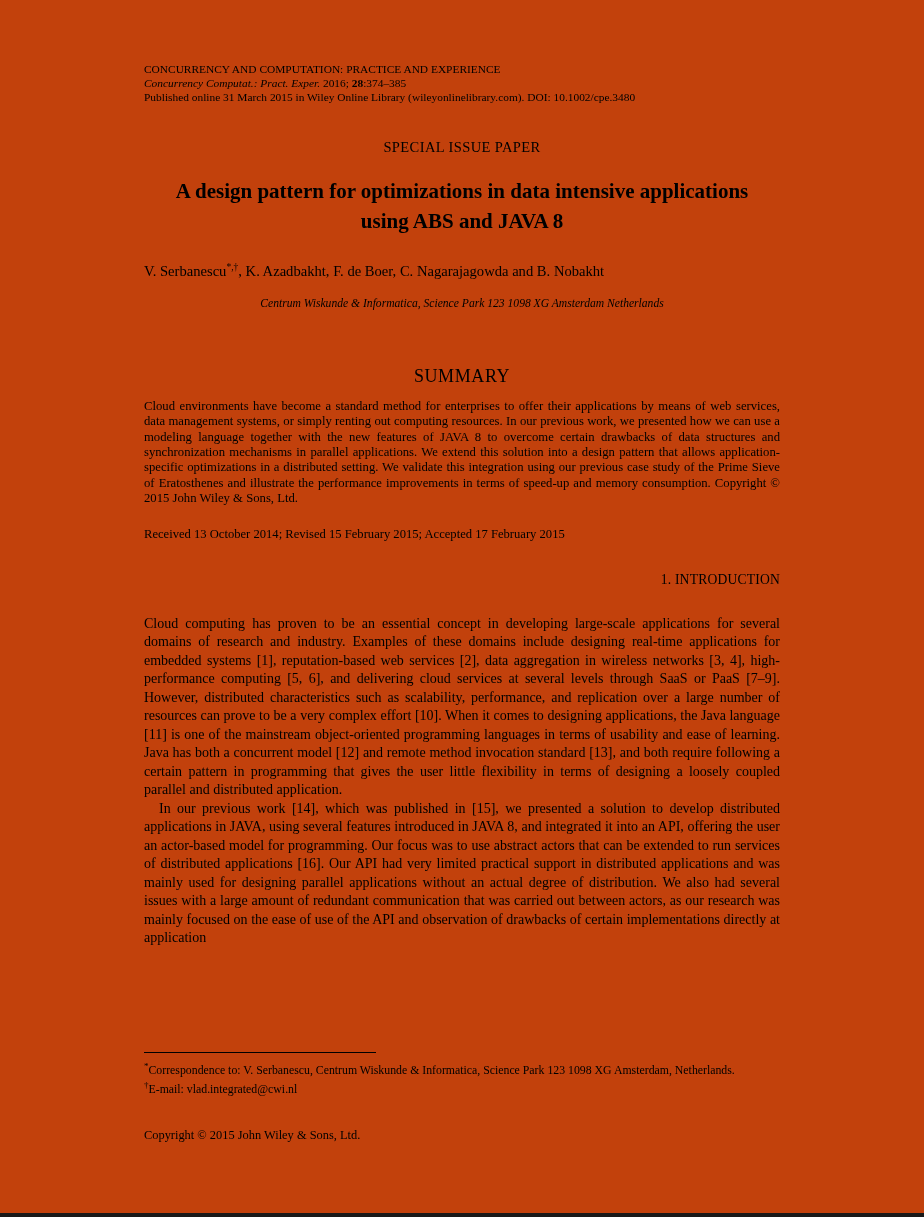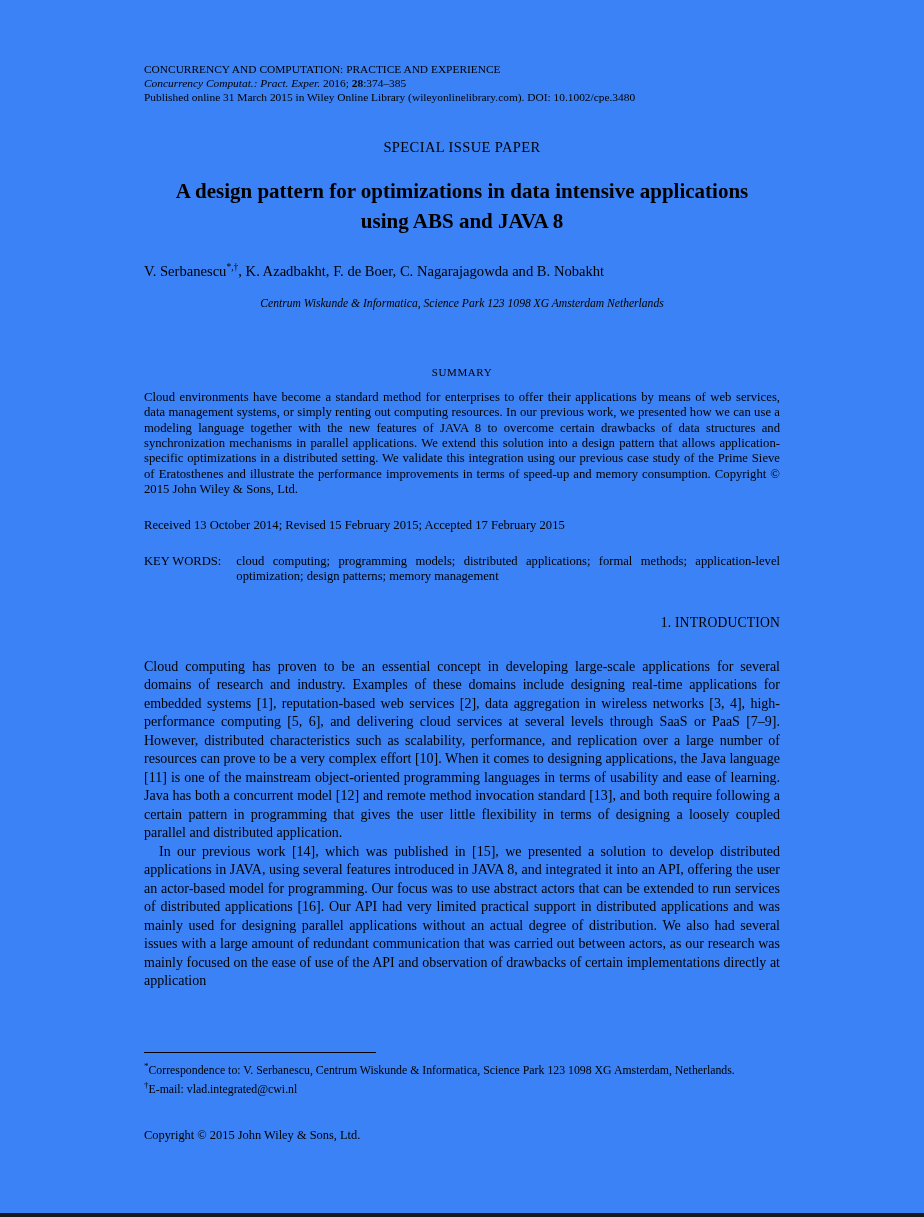--- a/index.html
+++ b/index.html
@@ -8,21 +8,21 @@
     width: 924px; height: 1217px;
     font-family: "Liberation Serif", serif;
     color: #000000;
     position: relative;
     overflow: hidden;
   }
   .page {
     position: relative;
     width: 924px; height: 1217px;
     padding: 62px 144px 0 144px;
-    background: #3b82f6;
+    background: #c2410c;
   }
   .i { font-style: italic; }
   .b { font-weight: bold; }
 
   .journal-header { font-size: 11.4px; line-height: 14px; }
   .jh-line { white-space: nowrap; }
 
   .category {
     margin-top: 35px;
     text-align: center;
@@ -45,21 +45,21 @@
   .affiliation {
     margin-top: 17px;
     text-align: center;
     font-style: italic;
     font-size: 11.6px;
   }
 
   .summary-heading {
     margin-top: 56px;
     text-align: center;
-    font-size: 11px;
+    font-size: 18px;
     letter-spacing: 0.6px;
   }
   .summary-text {
     margin-top: 12px;
     font-size: 12.7px;
     line-height: 15.4px;
     text-align: justify;
   }
 
   .dates {
@@ -142,24 +142,20 @@
 
   <div class="authors"><span>V. Serbanescu</span><sup>*,†</sup><span>, K. Azadbakht, F. de Boer, C. Nagarajagowda and B. Nobakht</span></div>
 
   <div class="affiliation">Centrum Wiskunde &amp; Informatica, Science Park 123 1098 XG Amsterdam Netherlands</div>
 
   <div class="summary-heading">SUMMARY</div>
   <p class="summary-text">Cloud environments have become a standard method for enterprises to offer their applications by means of web services, data management systems, or simply renting out computing resources. In our previous work, we presented how we can use a modeling language together with the new features of JAVA 8 to overcome certain drawbacks of data structures and synchronization mechanisms in parallel applications. We extend this solution into a design pattern that allows application-specific optimizations in a distributed setting. We validate this integration using our previous case study of the Prime Sieve of Eratosthenes and illustrate the performance improvements in terms of speed-up and memory consumption. Copyright © 2015 John Wiley &amp; Sons, Ltd.</p>
 
   <div class="dates">Received 13 October 2014;  Revised 15 February 2015;  Accepted 17 February 2015</div>
 
-  <div class="keywords">
-    <span class="kw-label">KEY WORDS:</span>
-    <span class="kw-text">cloud computing; programming models; distributed applications; formal methods; application-level optimization; design patterns; memory management</span>
-  </div>
 
   <h2 class="section-heading">1. INTRODUCTION</h2>
 
   <p class="body-para">Cloud computing has proven to be an essential concept in developing large-scale applications for several domains of research and industry. Examples of these domains include designing real-time applications for embedded systems [1], reputation-based web services [2], data aggregation in wireless networks [3, 4], high-performance computing [5, 6], and delivering cloud services at several levels through SaaS or PaaS [7–9]. However, distributed characteristics such as scalability, performance, and replication over a large number of resources can prove to be a very complex effort [10]. When it comes to designing applications, the Java language [11] is one of the mainstream object-oriented programming languages in terms of usability and ease of learning. Java has both a concurrent model [12] and remote method invocation standard [13], and both require following a certain pattern in programming that gives the user little flexibility in terms of designing a loosely coupled parallel and distributed application.</p>
   <p class="body-para indent">In our previous work [14], which was published in [15], we presented a solution to develop distributed applications in JAVA, using several features introduced in JAVA 8, and integrated it into an API, offering the user an actor-based model for programming. Our focus was to use abstract actors that can be extended to run services of distributed applications [16]. Our API had very limited practical support in distributed applications and was mainly used for designing parallel applications without an actual degree of distribution. We also had several issues with a large amount of redundant communication that was carried out between actors, as our research was mainly focused on the ease of use of the API and observation of drawbacks of certain implementations directly at application</p>
 
   <div class="footnote-area">
     <div class="footnote-rule"></div>
     <div class="footnote"><sup class="fn-marker">*</sup><span>Correspondence to: V. Serbanescu, Centrum Wiskunde &amp; Informatica, Science Park 123 1098 XG Amsterdam, Netherlands.</span></div>
     <div class="footnote"><sup class="fn-marker">†</sup><span>E-mail: vlad.integrated@cwi.nl</span></div>

